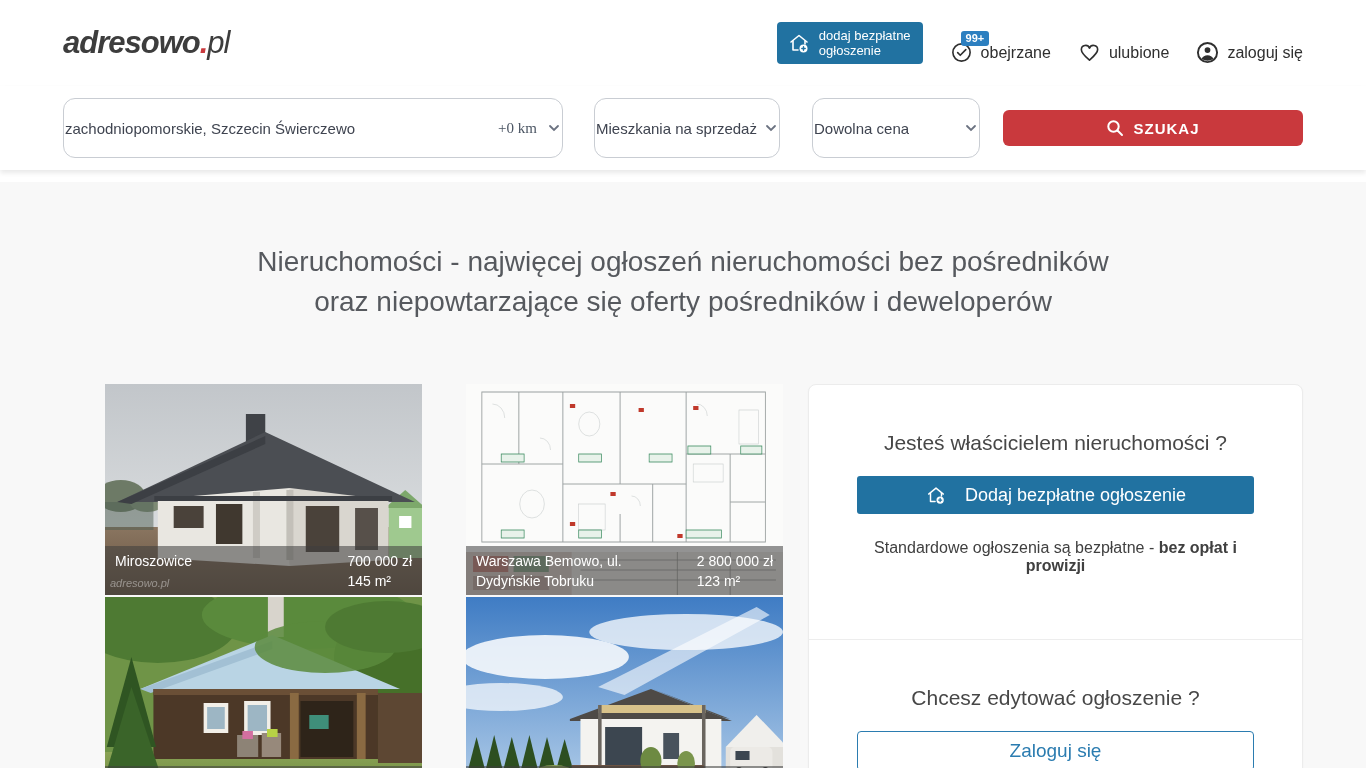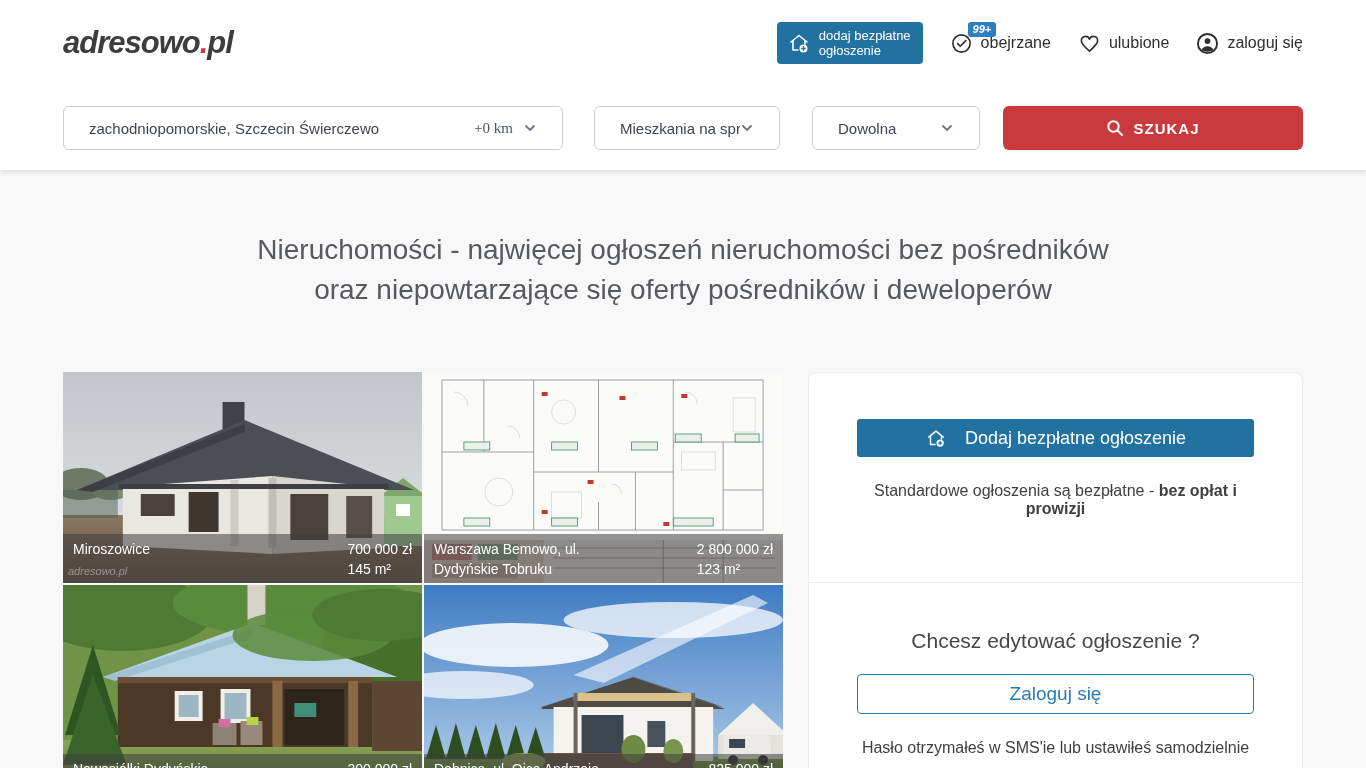--- a/index.html
+++ b/index.html
@@ -11,72 +11,72 @@
     color: #333;
   }
 
   
   .header-top {
     height: 86px; display: flex; align-items: center;
     padding: 0 63px; background: #fff;
   }
   .logo { font-size: 31px; font-style: italic; font-weight: bold; color: #3d3d3d; letter-spacing: -1px; cursor: pointer; }
   .logo .dot { color: #c9393d; }
-  .logo .tld { font-weight: 700; }
-
-  .nav { margin-left: auto; display: flex; align-items: center; gap: 27px; }
+  .logo .tld { font-weight: 400; }
+
+  .nav { margin-left: auto; display: flex; align-items: flex-end; gap: 27px; }
   .btn-add {
     background: #2172a1; color: #fff; border: none; border-radius: 4px;
     padding: 6px 12px 6px 10px; display: flex; align-items: center; gap: 8px;
     font-size: 13px; line-height: 15px; text-align: left; cursor: pointer;
     font-family: inherit;
   }
   .nav-item { display: flex; align-items: center; gap: 8px; font-size: 16px; color: #2f2f2f; position: relative; cursor: pointer; }
   .badge {
-    position: absolute; top: -10px; left: 18px; background: #2c7fc0; color: #fff;
-    font-size: 11px; font-weight: bold; padding: 1px 5px 2px; border-radius: 3px; font-style: italic;
+    position: absolute; top: -10px; left: 11px; background: #2c7fc0; color: #fff;
+    font-size: 11px; font-weight: bold; padding: 1px 5px 2px; border-radius: 3px;
   }
 
   
   .search-row {
     height: 84px; display: flex; align-items: center; padding: 0 63px;
     background: #fff; position: relative; z-index: 2;
     box-shadow: 0 3px 5px rgba(0,0,0,0.09);
   }
   .field {
-    height: 44px; border: 1px solid #c9cdd3; border-radius: 6px; background: #fff;
-    display: flex; align-items: center; padding: 0 25px;
+    height: 60px; border: 1px solid #c9cdd3; border-radius: 12px; background: #fff;
+    display: flex; align-items: center; padding: 0 1px;
     font-size: 15px; color: #3f4450; white-space: nowrap; overflow: hidden; cursor: pointer;
   }
   .field-location { width: 500px; margin-right: 31px; }
   .field-location .radius { margin-left: auto; color: #4b5563; padding-right: 10px; font-family: Liberation Serif, serif; }
   .field-type { width: 186px; margin-right: 32px; }
   .field-price { width: 168px; margin-right: 23px; gap: 40px; }
   .field .val { overflow: hidden; }
   .field .chev { margin-left: auto; flex: 0 0 auto; display: flex; }
   .field-location .chev { margin-left: 0; }
   .btn-search {
-    width: 300px; height: 44px; background: #c9393d; border: none; border-radius: 6px;
+    width: 300px; height: 36px; background: #c9393d; border: none; border-radius: 6px;
     color: #fff; font-weight: bold; font-size: 15px; letter-spacing: 1px;
     display: flex; align-items: center; justify-content: center; gap: 9px; cursor: pointer;
     font-family: inherit;
   }
 
   
   .main { background: #f8f8f8; height: 598px; }
   .hero-title {
-    margin: 0; padding-top: 60px; text-align: center;
+    margin: 12px; padding-top: 60px; text-align: center;
     font-size: 28px; font-weight: 400; color: #56595e; line-height: 40px;
   }
 
   .content { display: flex; align-items: flex-start; padding: 0 63px; margin-top: 62px; }
 
   
   .grid { display: grid; grid-template-columns: 359px 359px; grid-auto-rows: 211px; gap: 2px; width: 720px; }
-  .tile { position: relative; overflow: hidden; background: #ddd; cursor: pointer; }
+  .tile { position: relative; overflow: hidden; background: #ddd; cursor: pointer; margin-left: 42px; }
   .tile svg.scene { position: absolute; inset: 0; width: 100%; height: 100%; display: block; }
   .overlay {
     position: absolute; left: 0; right: 0; bottom: 0; min-height: 42px;
     background: rgba(62,62,62,0.55); color: #fff;
     display: flex; justify-content: space-between; gap: 10px;
     padding: 5px 10px 4px; font-size: 14px; line-height: 20px;
   }
   .overlay .loc { max-width: 200px; }
   .overlay .meta { flex: 0 0 auto; }
   .overlay .meta span { display: block; }
@@ -399,20 +399,21 @@
           <span class="meta">
             <span>825 000 zł</span>
           </span>
         </div>
       </div>
     </div>
 
     <aside class="sidebar">
       <div class="card">
         <section class="card-section">
+          <h2 class="card-title">Jesteś właścicielem nieruchomości ?</h2>
           <button class="btn-primary">
             <span class="icon">
               <svg width="22" height="22" viewBox="0 0 24 24" fill="none" stroke="#ffffff" stroke-width="1.6" stroke-linecap="round" stroke-linejoin="round">
                 <path d="M4 11 L12 4.5 L20 11"></path>
                 <path d="M6 10 v9 h5"></path>
                 <path d="M18 10 v3"></path>
                 <circle cx="16.5" cy="17.5" r="4" fill="#ffffff" stroke="none"></circle>
                 <path d="M16.5 15.8 v3.4 M14.8 17.5 h3.4" stroke="#2172a1" stroke-width="1.4"></path>
               </svg>
             </span>

